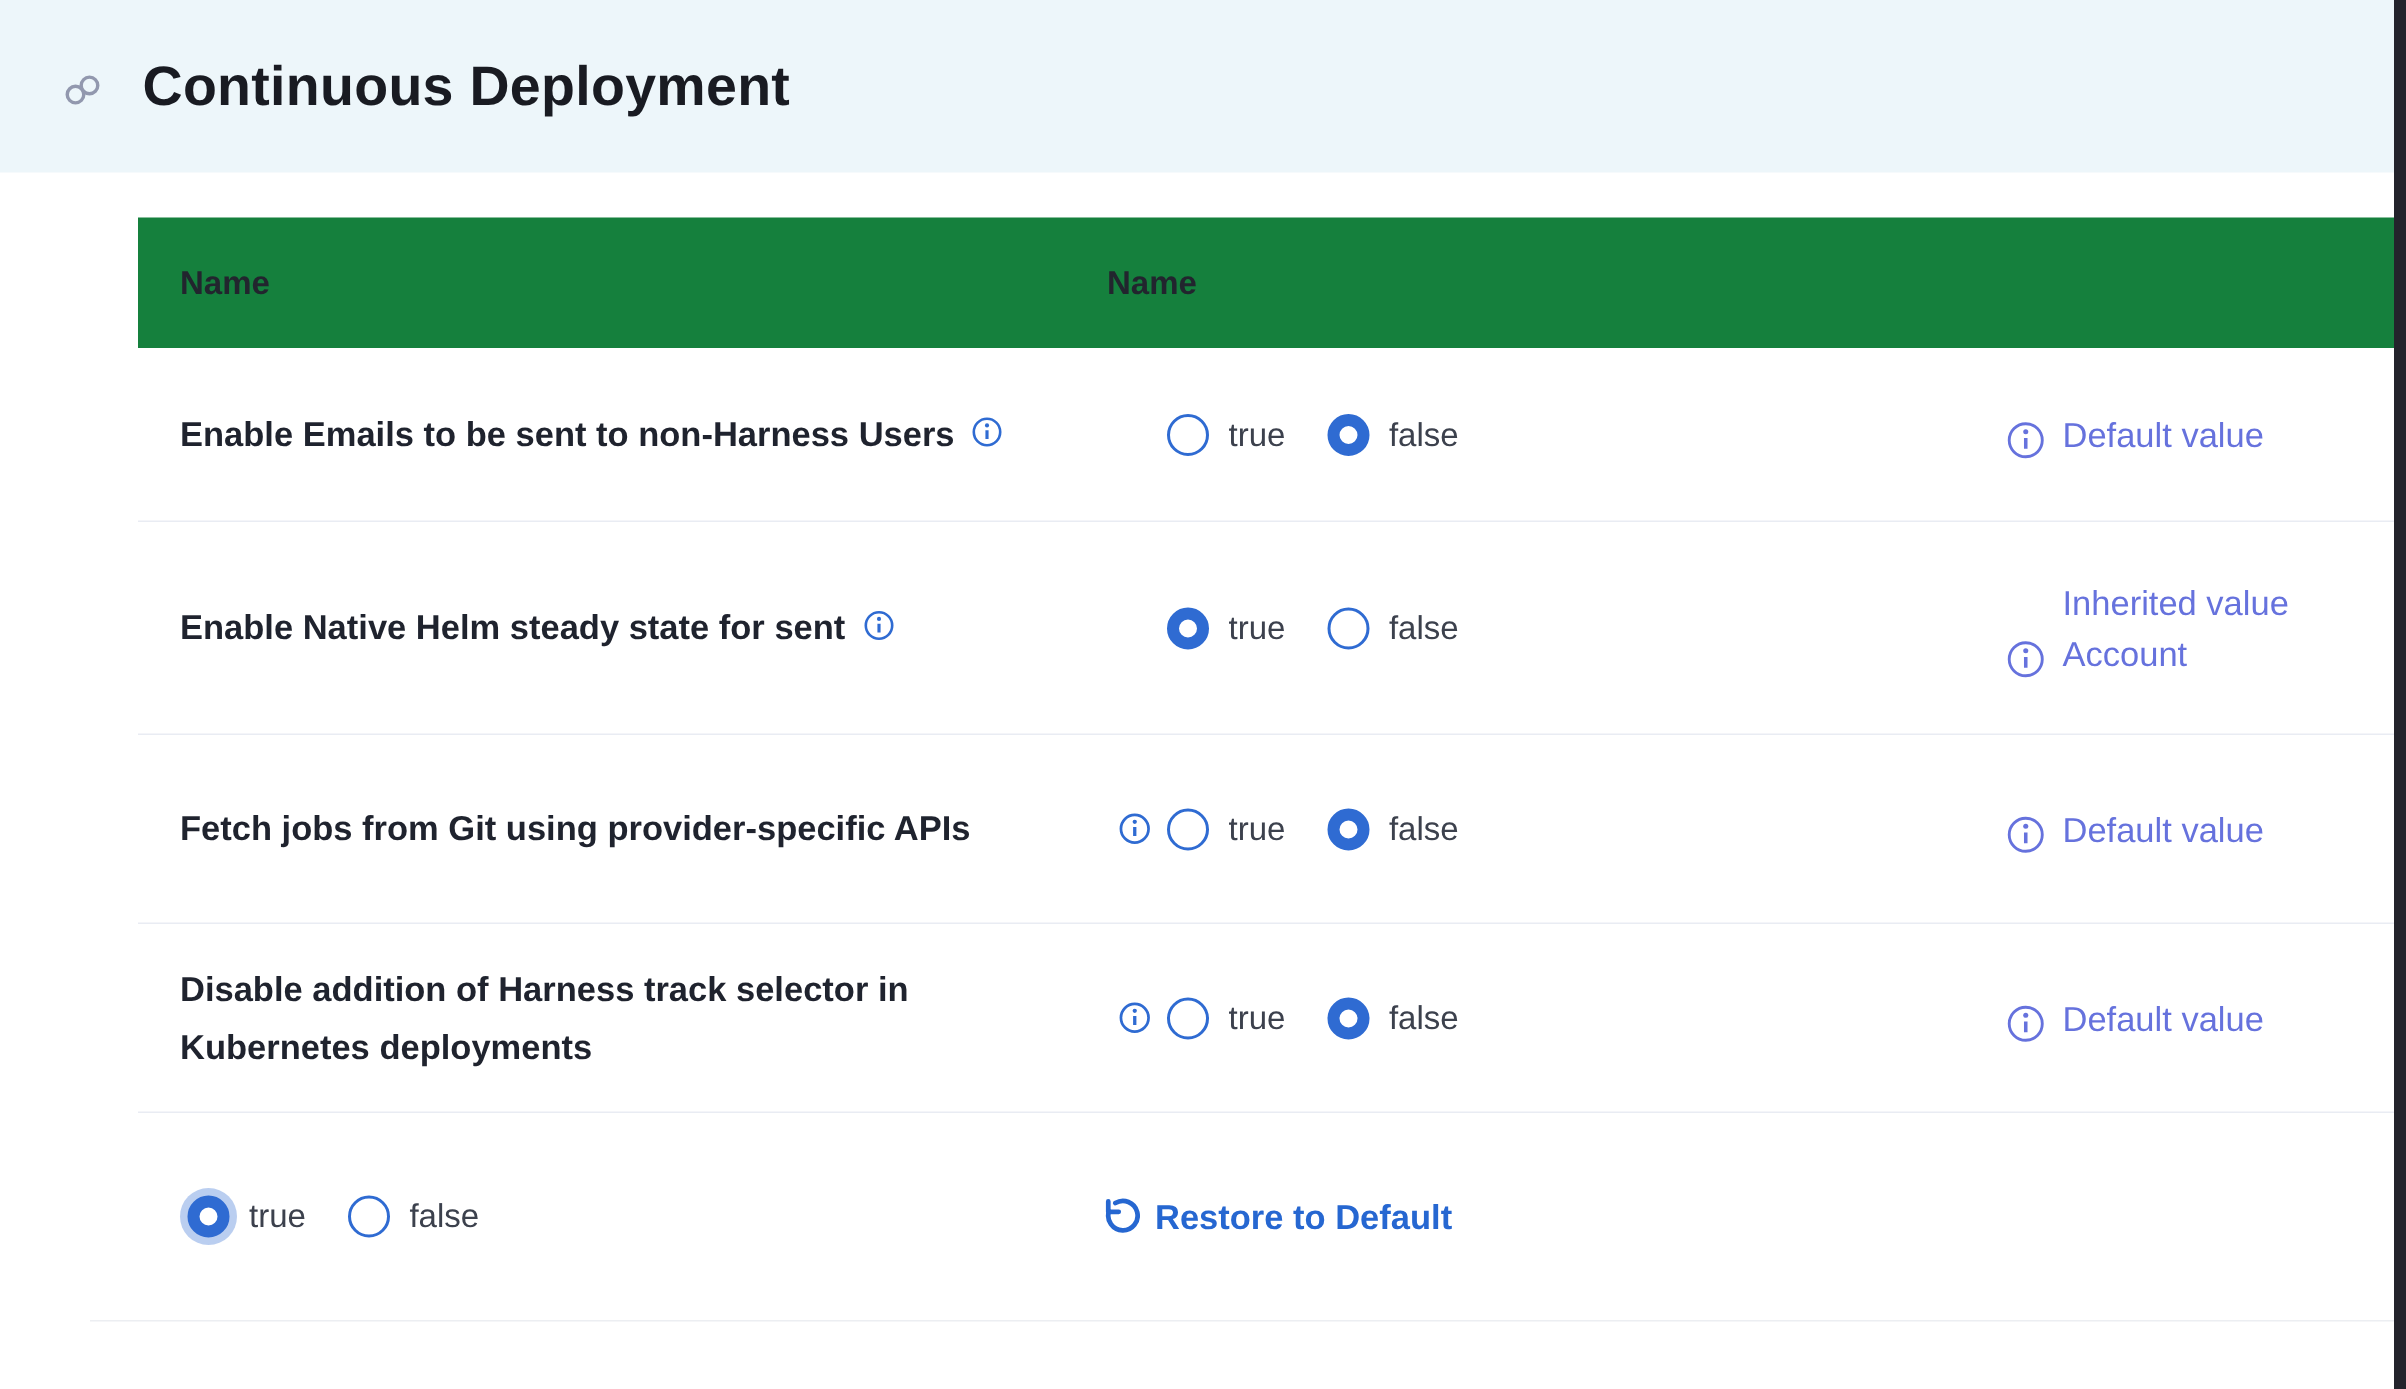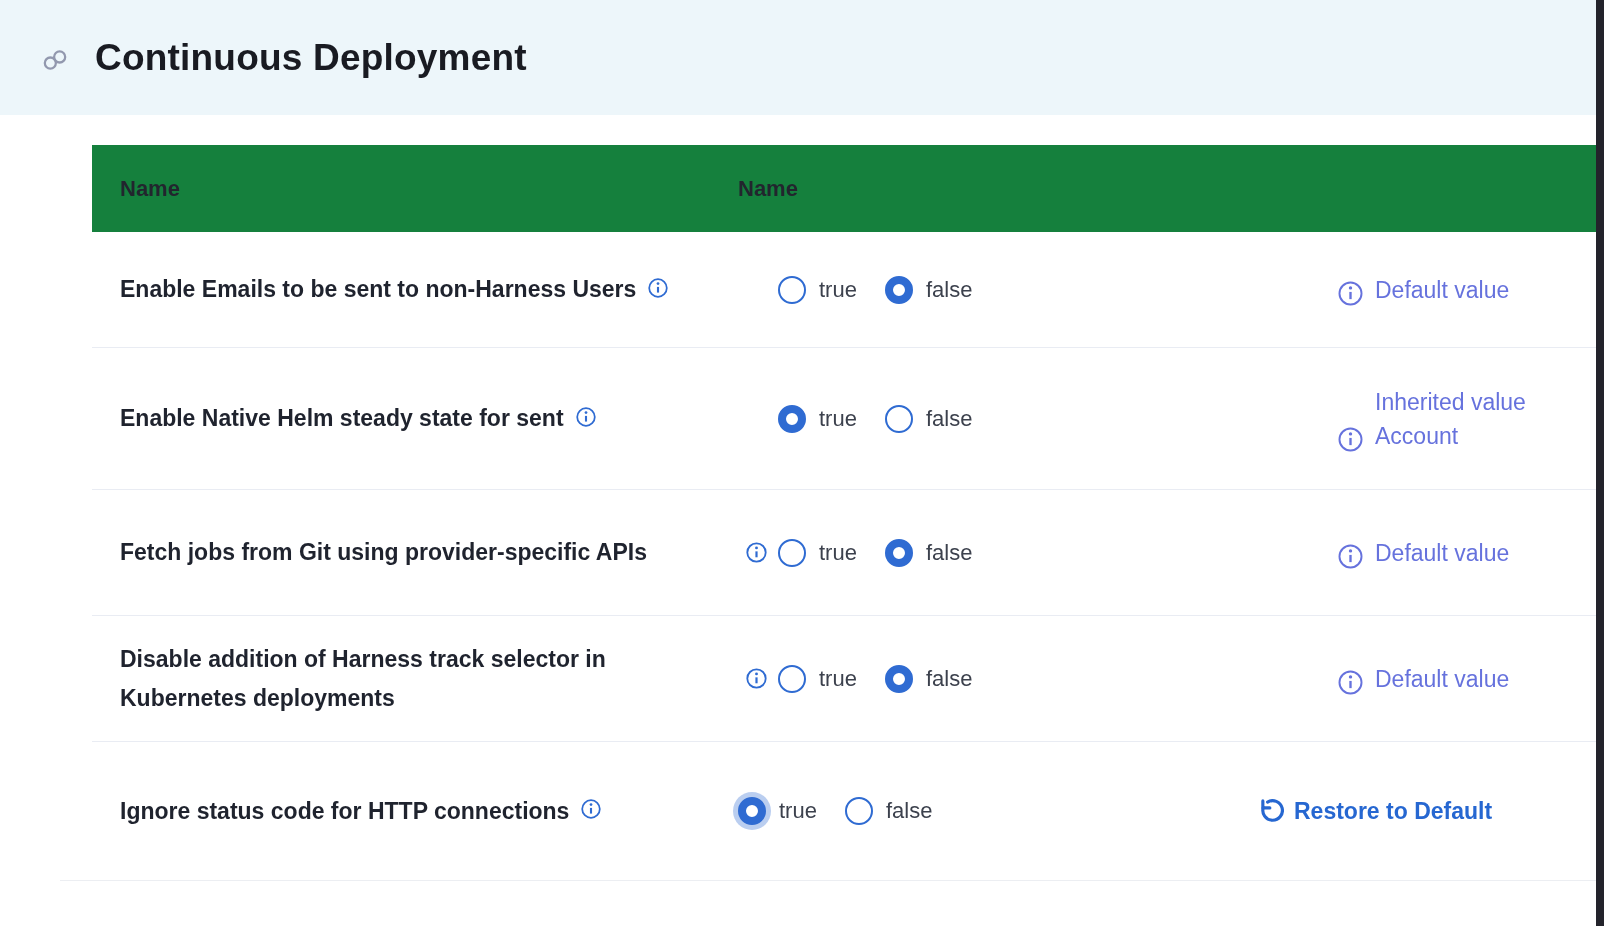--- a/index.html
+++ b/index.html
@@ -213,30 +213,20 @@
               <circle cx="12" cy="12" r="9.8"></circle>
               <line x1="12" y1="10.6" x2="12" y2="17" stroke-width="2.1"></line>
               <circle cx="12" cy="7" r="1.5" fill="currentColor" stroke="none"></circle>
             </svg>
         </span>
         <span class="status-text">Default value</span>
       </div>
     </div>
 
     <div class="trow r5">
-      <div class="name-cell">
-        <span class="setting-label">Ignore status code for HTTP connections</span>
-        <span class="label-info">
-          <svg width="22" height="22" viewBox="0 0 24 24" fill="none" stroke="currentColor" stroke-width="1.9">
-              <circle cx="12" cy="12" r="9.6"></circle>
-              <line x1="12" y1="10.8" x2="12" y2="17" stroke-width="2.3"></line>
-              <circle cx="12" cy="7.2" r="1.5" fill="currentColor" stroke="none"></circle>
-            </svg>
-        </span>
-      </div>
       <div class="value-cell">
         <span class="radio-opt">
           <span class="radio selected focused"></span>
           <span class="radio-label">true</span>
         </span>
         <span class="radio-opt">
           <span class="radio"></span>
           <span class="radio-label">false</span>
         </span>
       </div>

